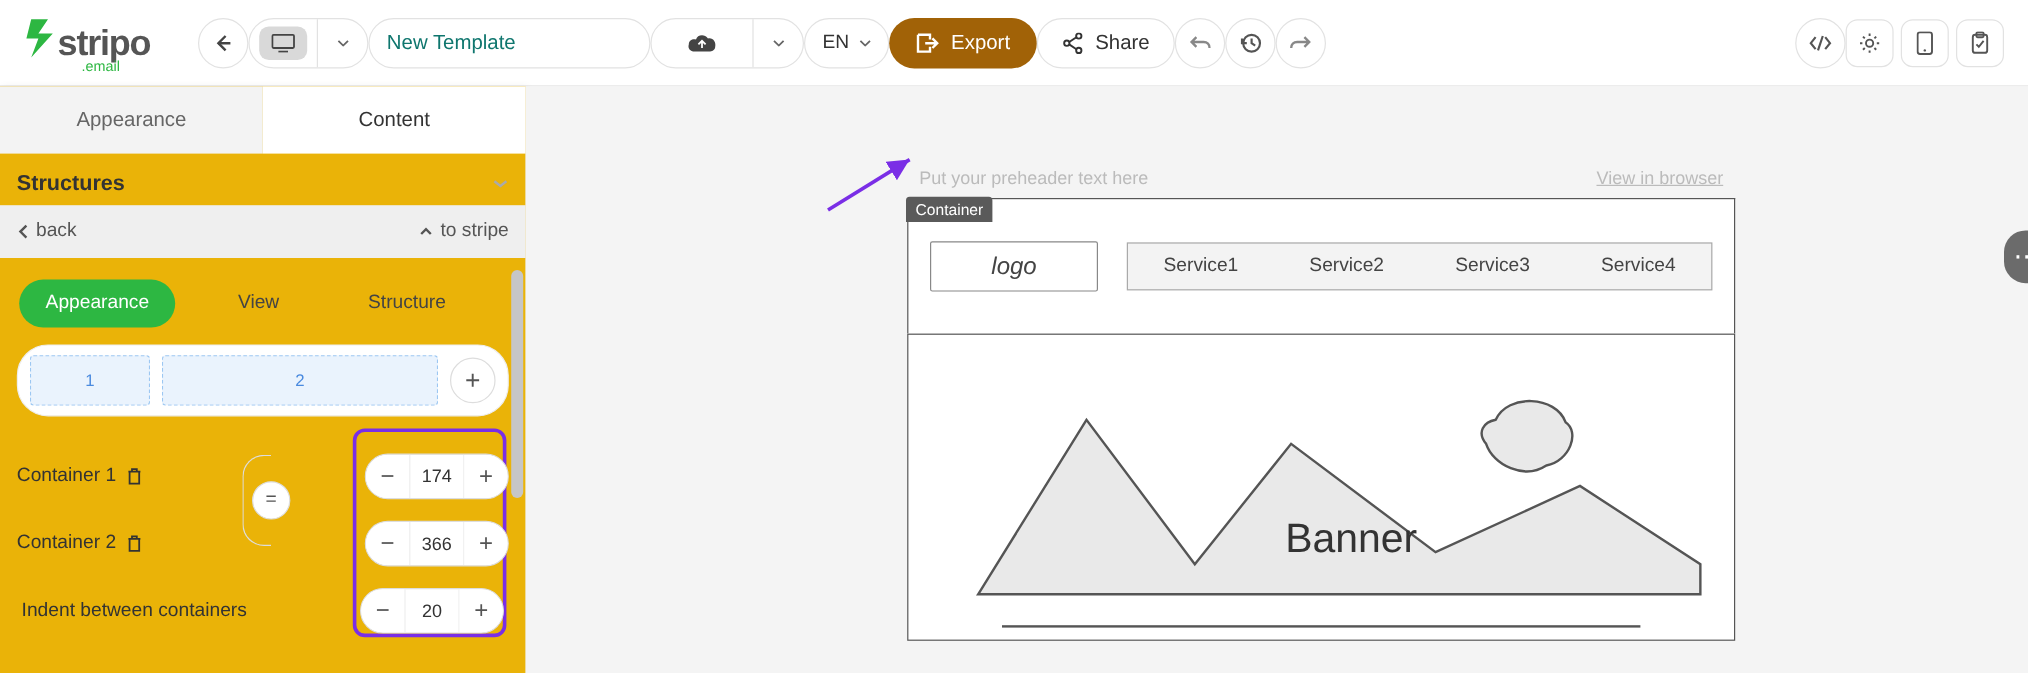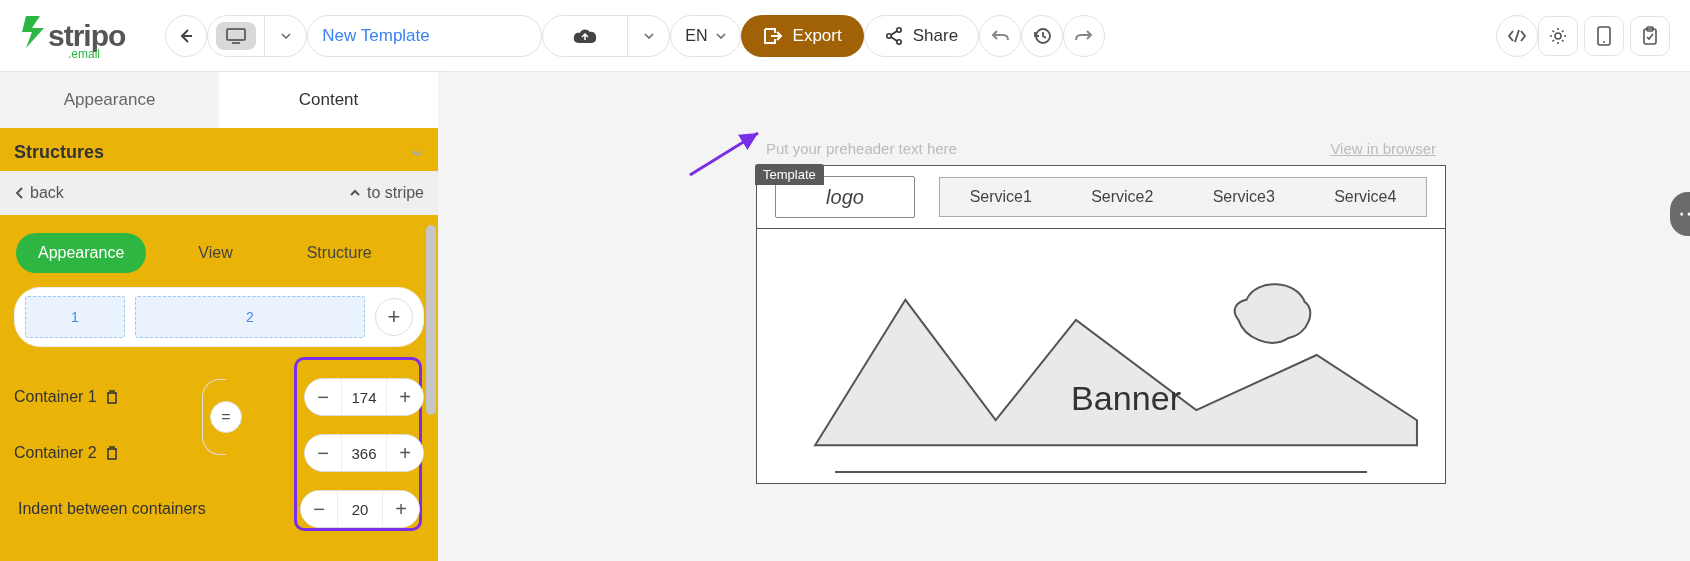--- a/index.html
+++ b/index.html
@@ -84,21 +84,21 @@
   .seg-active {
     background: #d9d9d9;
     border-radius: 8px;
     padding: 6px 10px;
     display:flex; align-items:center; justify-content:center;
   }
 
   .title-pill {
     width: 235px;
     font-size: 17px;
-    color: #3b82f6;
+    color: #0f766e;
   }
   .cloud-pill { width: 84px; justify-content:center; position:relative; }
   .caret-part { width: 42px; justify-content:center; }
 
   .lang-pill { gap:8px; font-size:16px; color:#333; }
 
   .export-btn {
     height: 42px;
     border-radius: 21px;
     background: #a16207;
@@ -335,21 +335,21 @@
     background:#5a5a5a; color:#fff;
     font-size:13px; padding:3px 8px;
     border-radius:3px 3px 0 0;
     z-index:3;
   }
 
   .email-block {
     position:relative;
     border:1px solid #555;
     background:#fff;
-    padding: 10px 18px;
+    padding: 35px 18px;
   }
   .email-block.header-block {
     display:flex; align-items:center; gap:24px;
     border-bottom:none;
   }
   .logo-box {
     width:140px; height:42px;
     border:1px solid #888;
     display:flex; align-items:center; justify-content:center;
     font-style:italic; font-size:20px; color:#444;
@@ -627,21 +627,21 @@
     <path d="M2 48 L70 6" stroke="#7a2ee6" stroke-width="3" fill="none" marker-end="url(#ah)"></path>
   </svg>
 
   <div class="email">
     <div class="preheader-row">
       <span class="ph">Put your preheader text here</span>
       <span class="vib">View in browser</span>
     </div>
 
     <div style="position:relative;">
-      <div class="structure-tag">Template</div>
+      <div class="structure-tag">Container</div>
 
       <div class="email-block header-block">
         <div class="logo-box">logo</div>
         <div class="nav-box">
           <span>Service1</span>
           <span>Service2</span>
           <span>Service3</span>
           <span>Service4</span>
         </div>
       </div>

